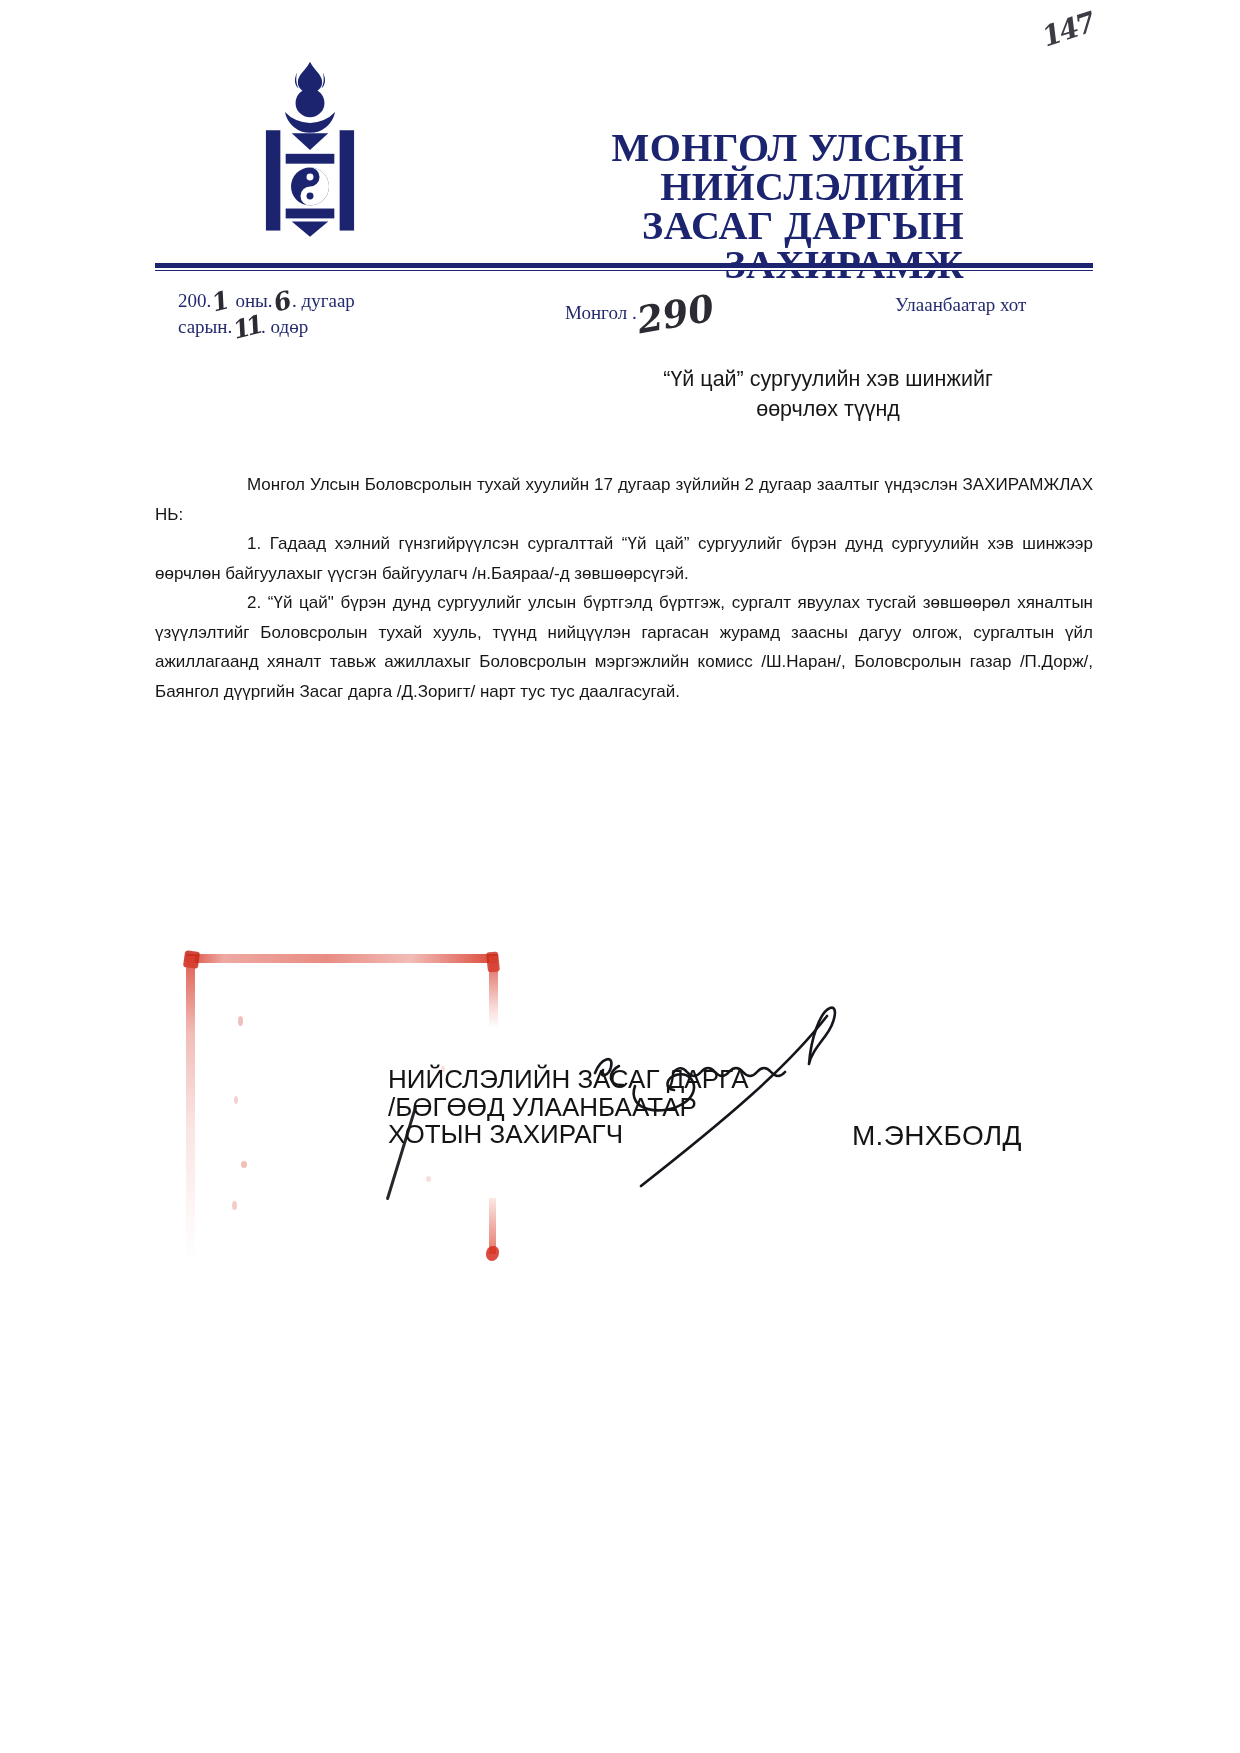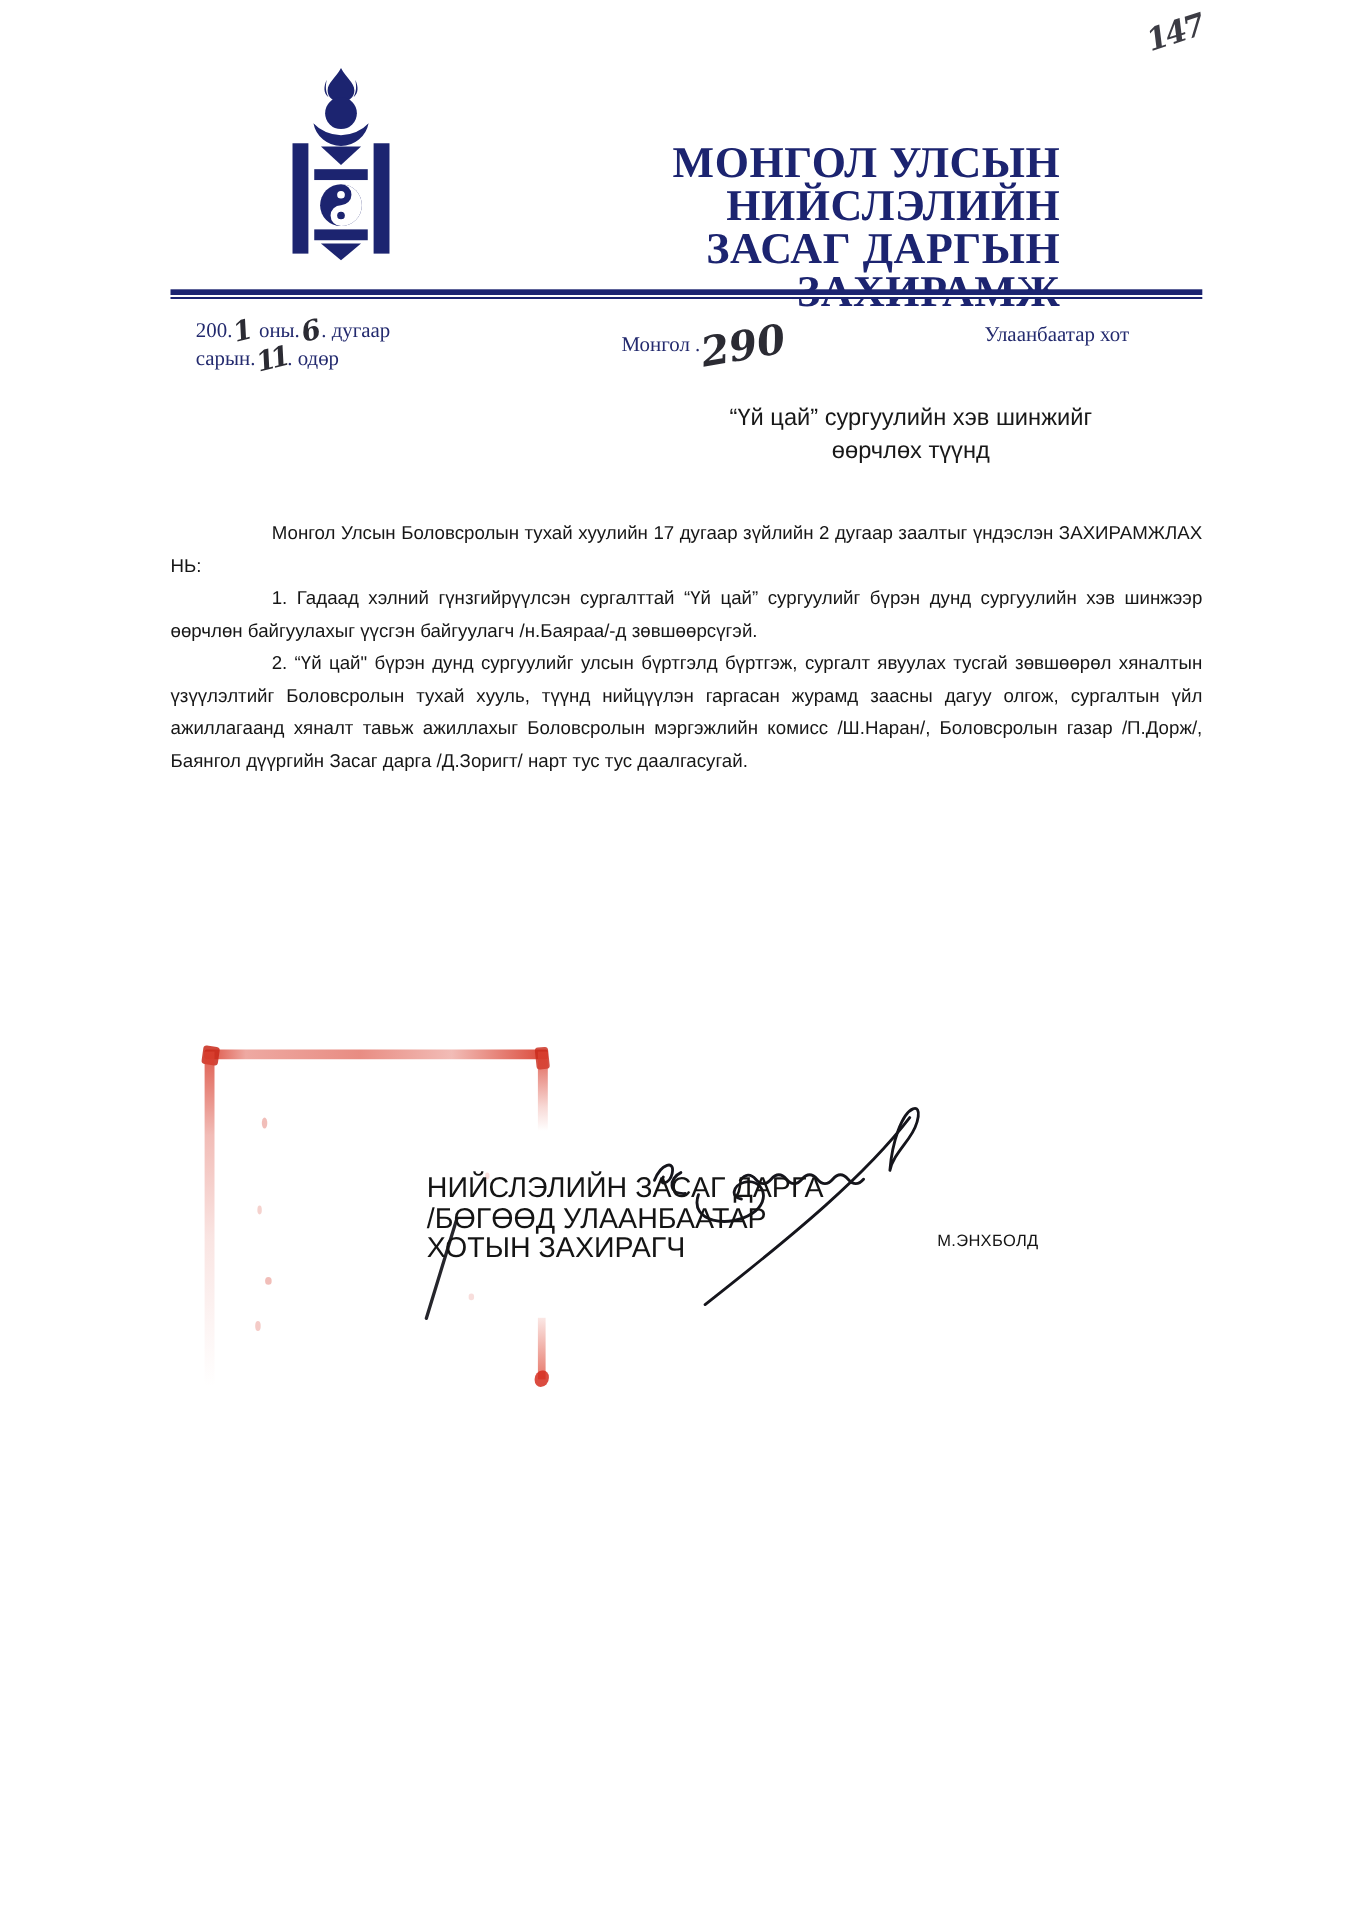--- a/index.html
+++ b/index.html
@@ -97,21 +97,21 @@
   .s6{left:240px; top:230px; width:5px; height:6px; opacity:.5;}
   
   .sig-scribble{position:absolute; left:575px; top:958px; width:320px; height:240px;}
   .sig-block{
     position:absolute; left:388px; top:1066px; font-size:26px; line-height:27.5px; color:#141414;
   }
   .big-slash{
     position:absolute; left:400px; top:1104px; width:2.6px; height:98px;
     background:#26262c; transform:rotate(17deg); border-radius:2px;
   }
-  .sig-name{position:absolute; left:852px; top:1120px; font-size:15px; color:#141414; letter-spacing:.3px;}
+  .sig-name{position:absolute; left:852px; top:1120px; font-size:28px; color:#141414; letter-spacing:.3px;}
 </style>
 </head>
 <body>
 
 <div class="page">
 
   <div class="corner-mark hand">147</div>
 
   <div class="emblem">
     <svg viewBox="0 0 100 118" width="152" height="180" xmlns="http://www.w3.org/2000/svg">

